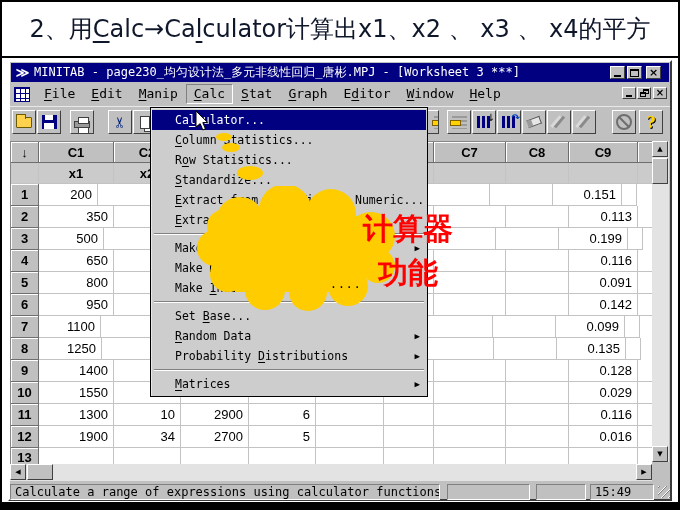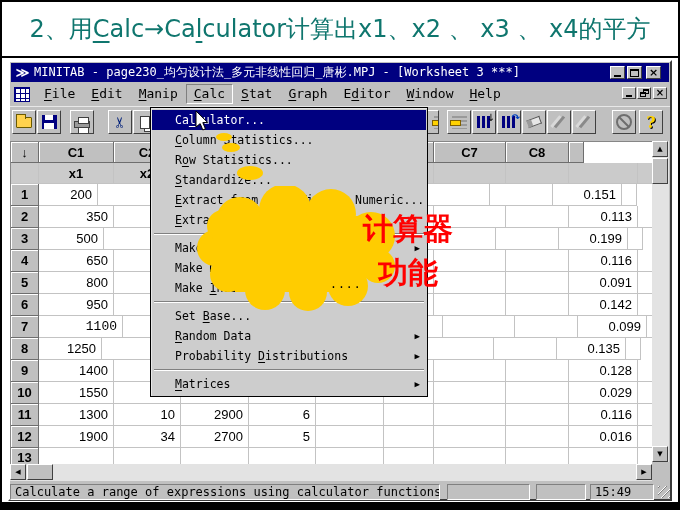--- a/index.html
+++ b/index.html
@@ -4,21 +4,21 @@
 <style>
   *{margin:0;padding:0;box-sizing:border-box}
   html,body{width:680px;height:510px;background:#fff}
   .page{position:relative;width:680px;height:510px;background:#fff;overflow:hidden;
         font-family:"DejaVu Sans Mono",monospace;color:#000}
   
   .frame{position:absolute;background:#000;z-index:90}
   
   .banner{position:absolute;left:2px;top:2px;width:676px;height:54px;background:#fff;
           display:flex;align-items:center;justify-content:center;z-index:5}
-  .banner span{font-family:"DejaVu Sans",sans-serif;font-size:24px;color:#0f766e;white-space:pre}
+  .banner span{font-family:"DejaVu Sans",sans-serif;font-size:24px;color:#0f172a;white-space:pre}
   .banner span.u{text-decoration:underline;text-underline-offset:4px}
   
   .win{position:absolute;left:8px;top:60px;width:664px;height:441px;background:#C0C0C0;
        border:2px solid;border-color:#FFFFFF #3A3A3A #3A3A3A #FFFFFF;z-index:1}
   .titlebar{position:absolute;left:11px;top:63px;width:658px;height:19px;background:#000080;
             display:flex;align-items:center;color:#fff;font-size:12px;z-index:2;overflow:hidden}
   .titlebar .ttl{white-space:pre;margin-left:4px}
   .logo{width:17px;height:15px;background:#000080;margin-left:2px;display:flex;align-items:center;
         justify-content:center;color:#fff;font-weight:bold;font-size:13px;letter-spacing:-2px}
   .wbtn{position:absolute;width:15px;height:13px;background:#C0C0C0;border:1px solid;
@@ -212,20 +212,21 @@
       <div class="wsrow hdr">
         <div class="cell hc" style="width: 28px;">↓</div>
         <div class="cell hc" style="width: 75px;">C1</div>
         <div class="cell hc" style="width: 67px;">C2</div>
         <div class="cell hc" style="width: 68px;">C3</div>
         <div class="cell hc" style="width: 67px;">C4</div>
         <div class="cell hc" style="width: 68px;">C5</div>
         <div class="cell hc" style="width: 50px;">C6</div>
         <div class="cell hc" style="width: 72px;">C7</div>
         <div class="cell hc" style="width: 63px;">C8</div>
+        <div class="cell hc" style="width: 69px;">C9</div>
         <div class="cell hc" style="width: 15px;"></div>
       </div>
       <div class="wsrow names">
         <div class="cell nc" style="width: 28px;"></div>
         <div class="cell nc" style="width: 75px;">x1</div>
         <div class="cell nc" style="width: 67px;">x2</div>
         <div class="cell nc" style="width: 68px;"></div>
         <div class="cell nc" style="width: 67px;"></div>
         <div class="cell nc" style="width: 68px;"></div>
         <div class="cell nc" style="width: 50px;"></div>
@@ -307,21 +308,21 @@
         <div class="cell dc" style="width: 67px;"></div>
         <div class="cell dc" style="width: 68px;"></div>
         <div class="cell dc" style="width: 50px;"></div>
         <div class="cell dc" style="width: 72px;"></div>
         <div class="cell dc" style="width: 63px;"></div>
         <div class="cell dc" style="width: 69px;">0.142</div>
         <div class="cell dc" style="width: 15px;"></div>
       </div>
       <div class="wsrow ">
         <div class="cell rn" style="width: 28px;">7</div>
-        <div class="cell dc" style="width: 84px; font-family: Liberation Mono, monospace;">1100</div>
+        <div class="cell dc" style="width: 62px;">1100</div>
         <div class="cell dc" style="width: 67px;"></div>
         <div class="cell dc" style="width: 68px;"></div>
         <div class="cell dc" style="width: 67px;"></div>
         <div class="cell dc" style="width: 68px;"></div>
         <div class="cell dc" style="width: 50px;"></div>
         <div class="cell dc" style="width: 72px;"></div>
         <div class="cell dc" style="width: 63px;"></div>
         <div class="cell dc" style="width: 69px;">0.099</div>
         <div class="cell dc" style="width: 15px;"></div>
       </div>

